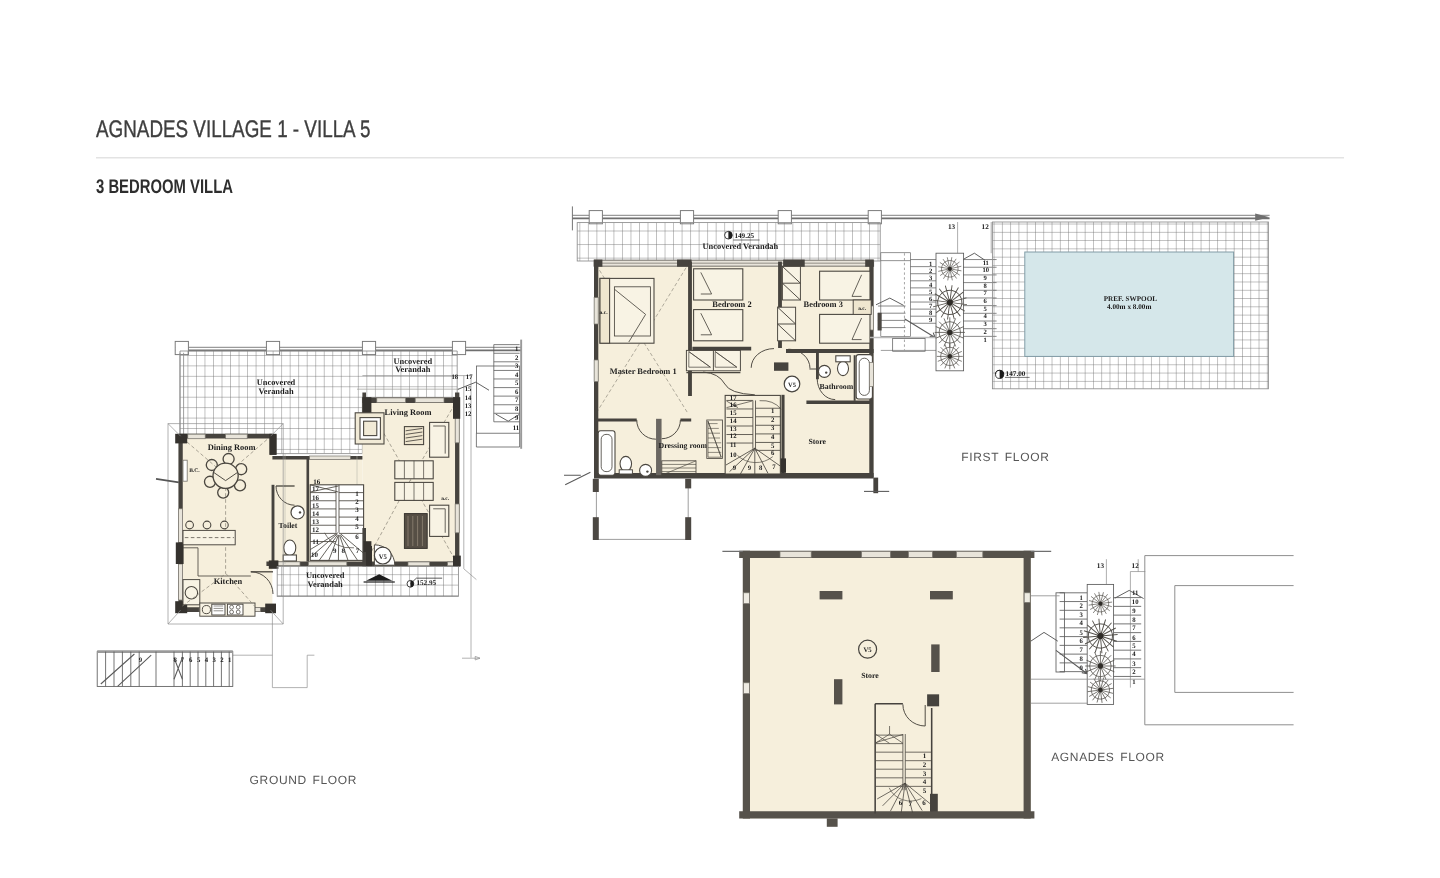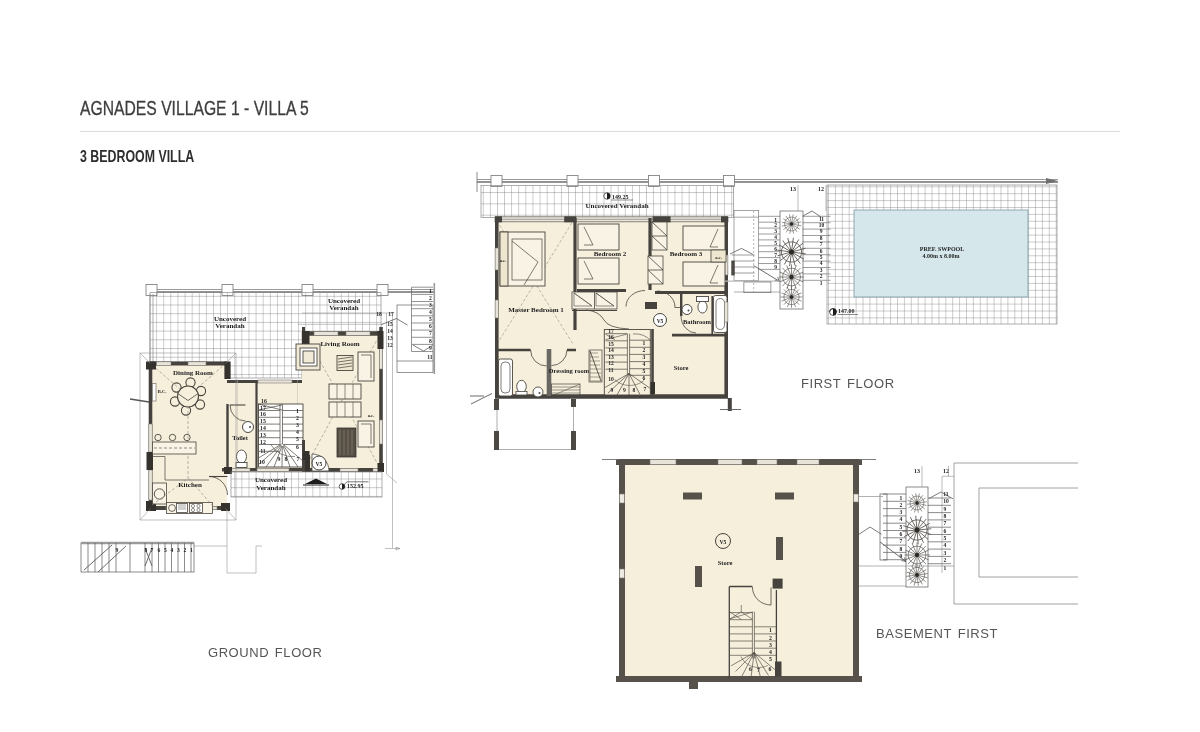--- a/index.html
+++ b/index.html
@@ -1,36 +1,36 @@
 <!DOCTYPE html>
 <html><head>
 <meta charset="utf-8">
 <style>
   html,body{margin:0;padding:0;background:#ffffff;width:1200px;height:732px;overflow:hidden;}
   body{font-family:"Liberation Sans",sans-serif;position:relative;}
   .title{position:absolute;left:80px;top:97px;font-size:20px;font-weight:400;color:#3e3e3e;-webkit-text-stroke:0.3px #3e3e3e;transform:scaleX(0.785);transform-origin:left top;white-space:nowrap;}
   .rule{position:absolute;left:80px;top:131px;width:1040px;height:1px;background:#dcdcdc;}
   .subtitle{position:absolute;left:80px;top:147px;font-size:16.5px;font-weight:700;color:#2e2e2e;transform:scaleX(0.75);transform-origin:left top;white-space:nowrap;}
-  .floorlabel{position:absolute;font-size:13px;color:#555;letter-spacing:0.55px;white-space:nowrap;}
+  .floorlabel{position:absolute;font-size:10px;color:#555;letter-spacing:0.55px;white-space:nowrap;}
   svg text{font-family:"Liberation Serif",serif;font-weight:bold;fill:#1d1d1d;}
 </style>
 </head>
 <body>
 
 <div class="title">AGNADES VILLAGE 1 - VILLA 5</div>
 
 <div class="rule"></div>
 
 <div class="subtitle">3 BEDROOM VILLA</div>
 
 <div class="floorlabel" style="left:208px;top:597px;margin-top:48px;">GROUND  FLOOR</div>
 
 <div class="floorlabel" style="left:801px;top:376px;">FIRST  FLOOR</div>
 
-<div class="floorlabel" style="left:876px;top:626px;">BASEMENT  FIRST</div>
+<div class="floorlabel" style="left:876px;top:626px;">AGNADES  FLOOR</div>
 <svg width="1200" height="732" viewBox="0 0 1200 732" style="position:absolute;left:0;top:0;">
 <defs>
   <pattern id="grid" width="6.9" height="6.9" patternUnits="userSpaceOnUse">
     <path d="M6.9 0 L0 0 0 6.9" fill="none" stroke="#6d6d6d" stroke-width="0.7"></path>
   </pattern>
   <pattern id="grid2" width="7.1" height="8.7" patternUnits="userSpaceOnUse">
     <path d="M7.1 0 L0 0 0 8.7" fill="none" stroke="#6d6d6d" stroke-width="0.7"></path>
   </pattern>
   <pattern id="grid3" width="7.1" height="11.3" patternUnits="userSpaceOnUse">
     <path d="M7.1 0 L0 0 0 11.3" fill="none" stroke="#6d6d6d" stroke-width="0.7"></path>

